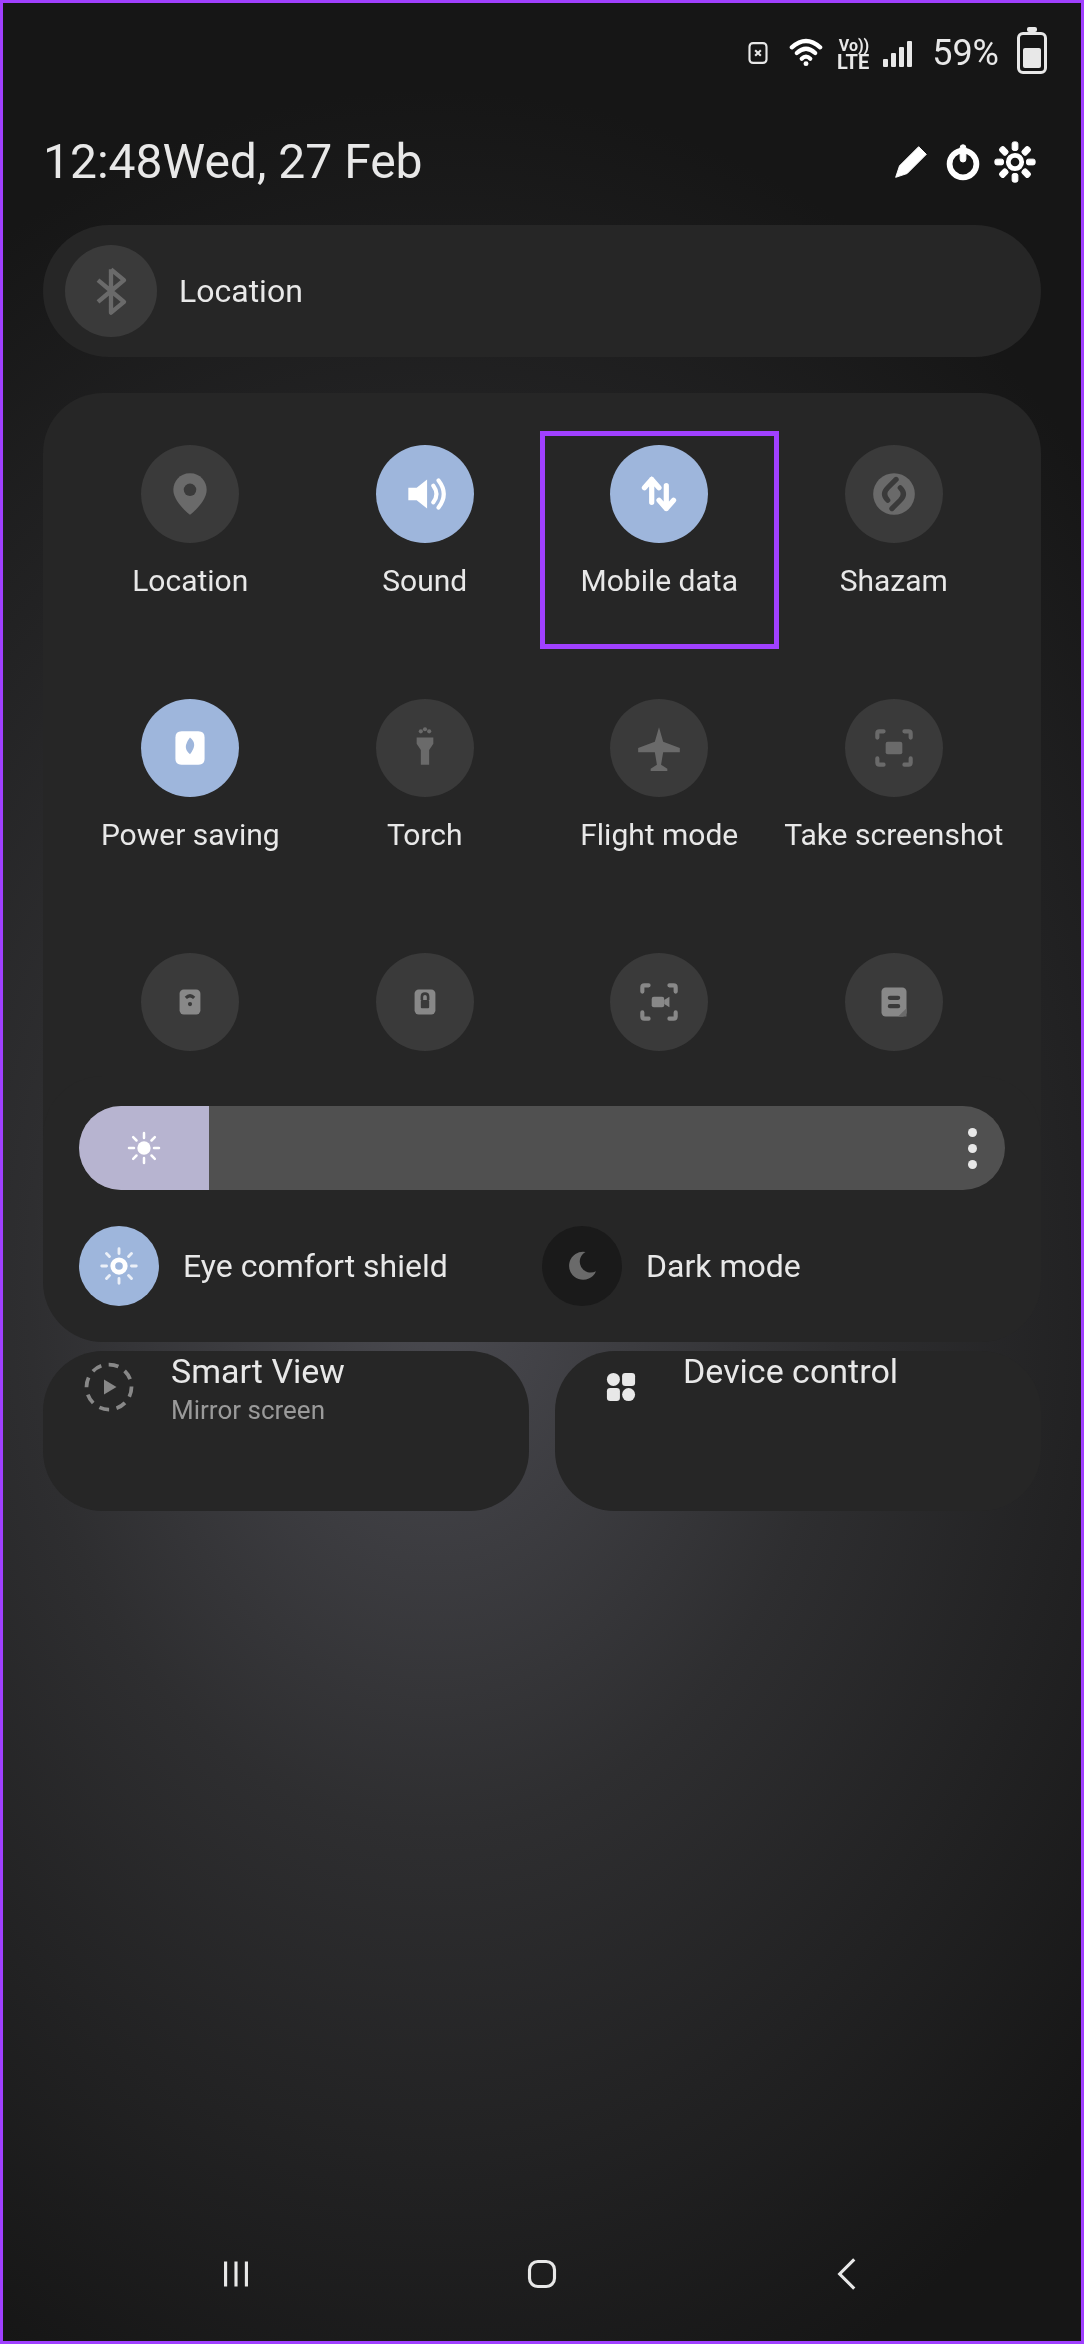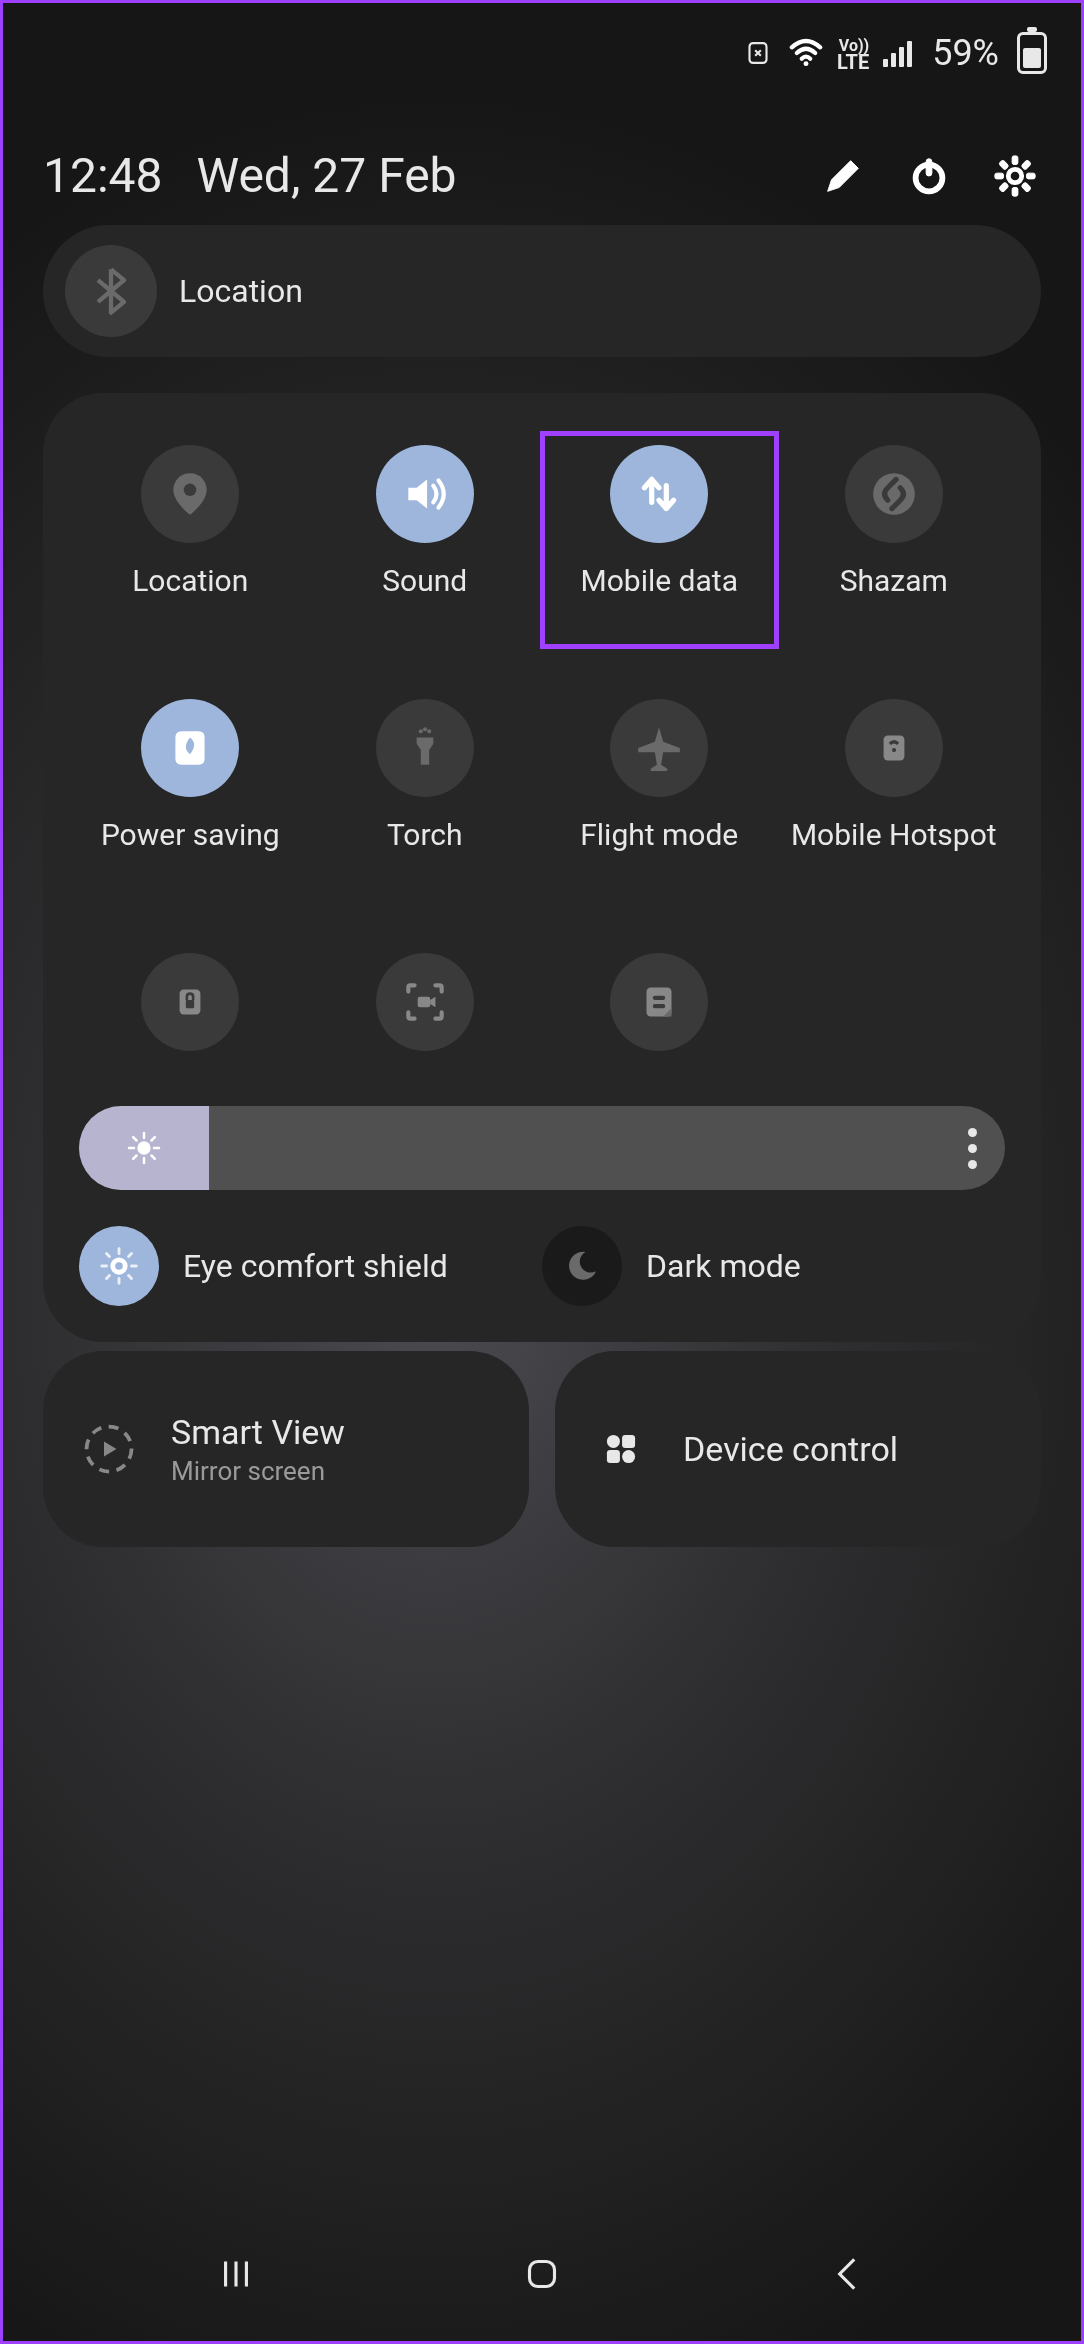--- a/index.html
+++ b/index.html
@@ -27,21 +27,21 @@
   .status-bar svg{width:34px;height:34px;}
   .status-bar .sig{display:flex;align-items:flex-end;gap:3px;height:28px;}
   .status-bar .sig span{width:5px;background:#e8e8e8;border-radius:1px;}
   .battery-txt{font-size:36px;font-weight:400;margin-left:6px;}
   .battery{width:30px;height:42px;border:3px solid #e8e8e8;border-radius:6px;position:relative;margin-left:4px;}
   .battery::before{content:"";position:absolute;top:-8px;left:7px;right:7px;height:5px;background:#e8e8e8;border-radius:2px;}
   .battery::after{content:"";position:absolute;left:3px;right:3px;bottom:3px;height:55%;background:#e8e8e8;border-radius:2px;}
   .volte{font-size:20px;font-weight:700;line-height:.9;text-align:right;}
 
   
-  .hdr{position:absolute;top:130px;left:0;right:0;display:flex;align-items:center;padding:0 40px;gap:34px;margin-top:14px;}
+  .hdr{position:absolute;top:130px;left:0;right:0;display:flex;align-items:center;padding:0 40px;}
   .hdr .time{font-size:48px;font-weight:400;}
   .hdr .date{font-size:48px;font-weight:400;}
   .hdr .spacer{flex:1;}
   .hdr .hicon{width:52px;height:52px;display:flex;align-items:center;justify-content:center;}
   .hdr svg{width:46px;height:46px;fill:#fff;stroke:#fff;}
 
   
   .pills{position:absolute;top:222px;left:40px;right:40px;display:flex;gap:26px;}
   .pill{flex:1;background:var(--panel);border-radius:80px;height:132px;display:flex;align-items:center;padding:0 22px;gap:22px;}
   .pill .ico{width:92px;height:92px;border-radius:50%;display:flex;align-items:center;justify-content:center;flex-shrink:0;}
@@ -73,21 +73,21 @@
   .slider .menu span{width:9px;height:9px;border-radius:50%;background:#e8e8e8;}
   .modes{display:flex;margin-top:30px;}
   .mode{flex:1;display:flex;align-items:center;gap:24px;padding:6px 0;}
   .mode .mc{width:80px;height:80px;border-radius:50%;display:flex;align-items:center;justify-content:center;}
   .mode.on .mc{background:var(--tile-on);}
   .mode.off .mc{background:#1a1a1a;}
   .mode .ml{font-size:32px;}
 
   
   .cards{position:absolute;top:1348px;left:40px;right:40px;display:flex;gap:26px;}
-  .card{flex:1;background:var(--panel);border-radius:60px;height:196px;display:flex;align-items:center;padding:0 30px;gap:26px;}
+  .card{flex:1;background:var(--panel);border-radius:60px;height:160px;display:flex;padding:0 30px;gap:26px;}
   .card .ci{width:72px;height:72px;display:flex;align-items:center;justify-content:center;}
   .card .ct{display:flex;flex-direction:column;gap:4px;}
   .card .c1{font-size:34px;}
   .card .c2{font-size:26px;color:var(--text-dim);}
 
   
   .nav{position:absolute;bottom:20px;left:0;right:0;height:90px;display:flex;align-items:center;justify-content:space-around;padding:0 80px;}
   .nav svg{width:50px;height:50px;fill:none;stroke:#e8e8e8;stroke-width:3;}
 </style>
 </head>
@@ -312,20 +312,28 @@
         <span class="circ">
           <svg viewBox="0 0 48 48">
             <use href="#i-plane"></use>
           </svg>
         </span>
         <span class="lbl">Flight mode</span>
       </div>
       <div class="tile off">
         <span class="circ">
           <svg viewBox="0 0 48 48">
+            <use href="#i-screenshot"></use>
+          </svg>
+        </span>
+        <span class="lbl">Take screenshot</span>
+      </div>
+      <div class="tile off">
+        <span class="circ">
+          <svg viewBox="0 0 48 48">
             <use href="#i-hotspot"></use>
           </svg>
         </span>
         <span class="lbl">Mobile Hotspot</span>
       </div>
       <div class="tile off">
         <span class="circ">
           <svg viewBox="0 0 48 48">
             <use href="#i-lock"></use>
           </svg>

